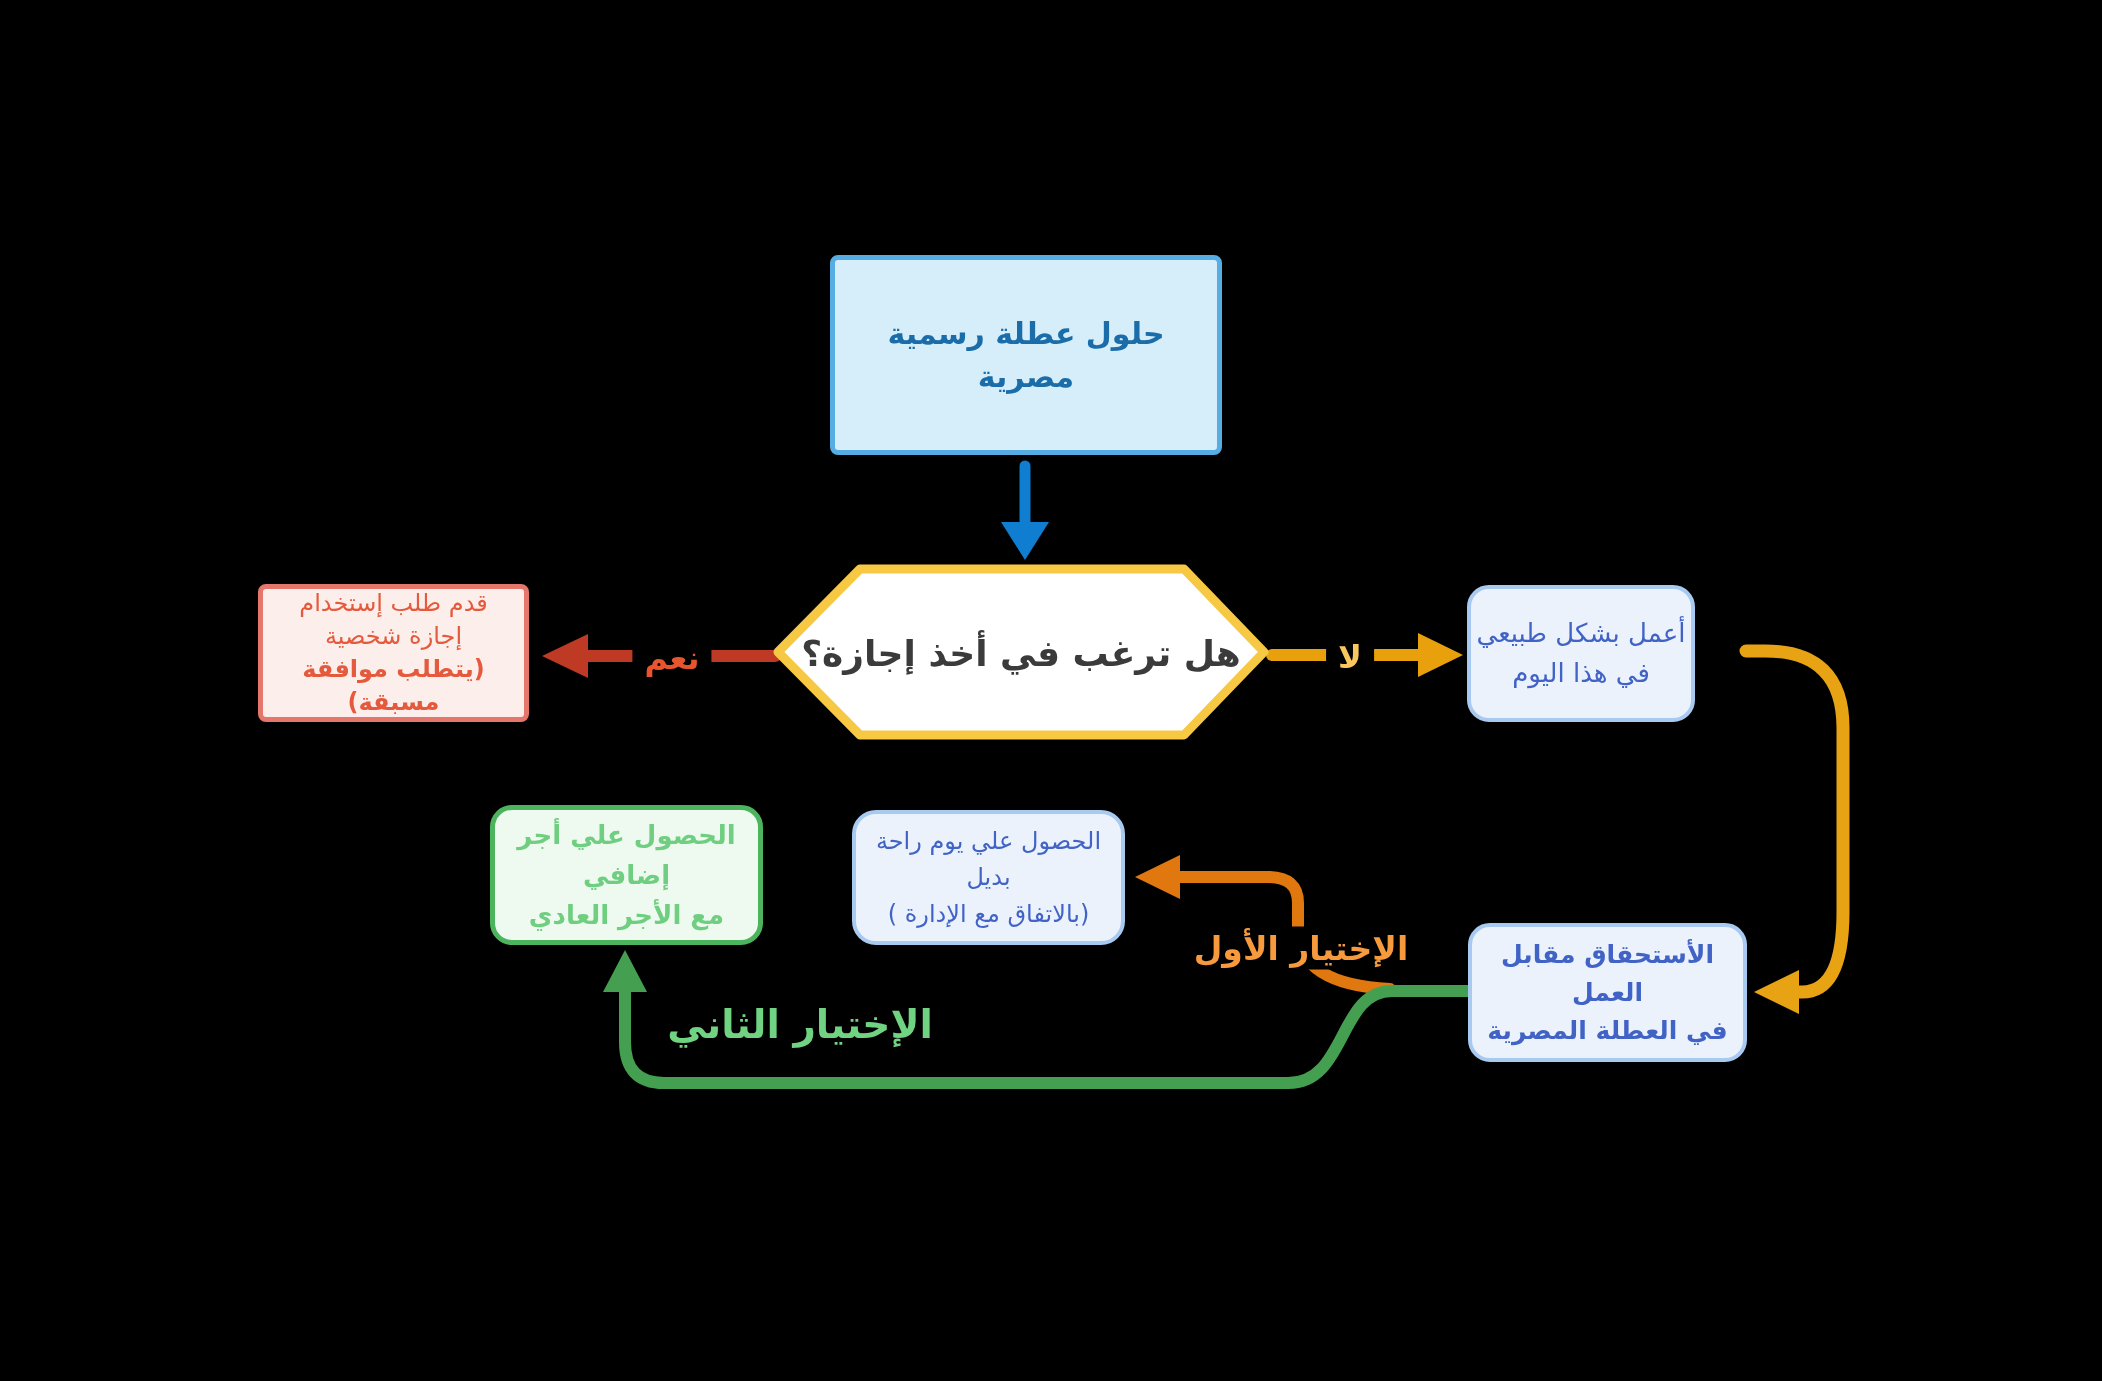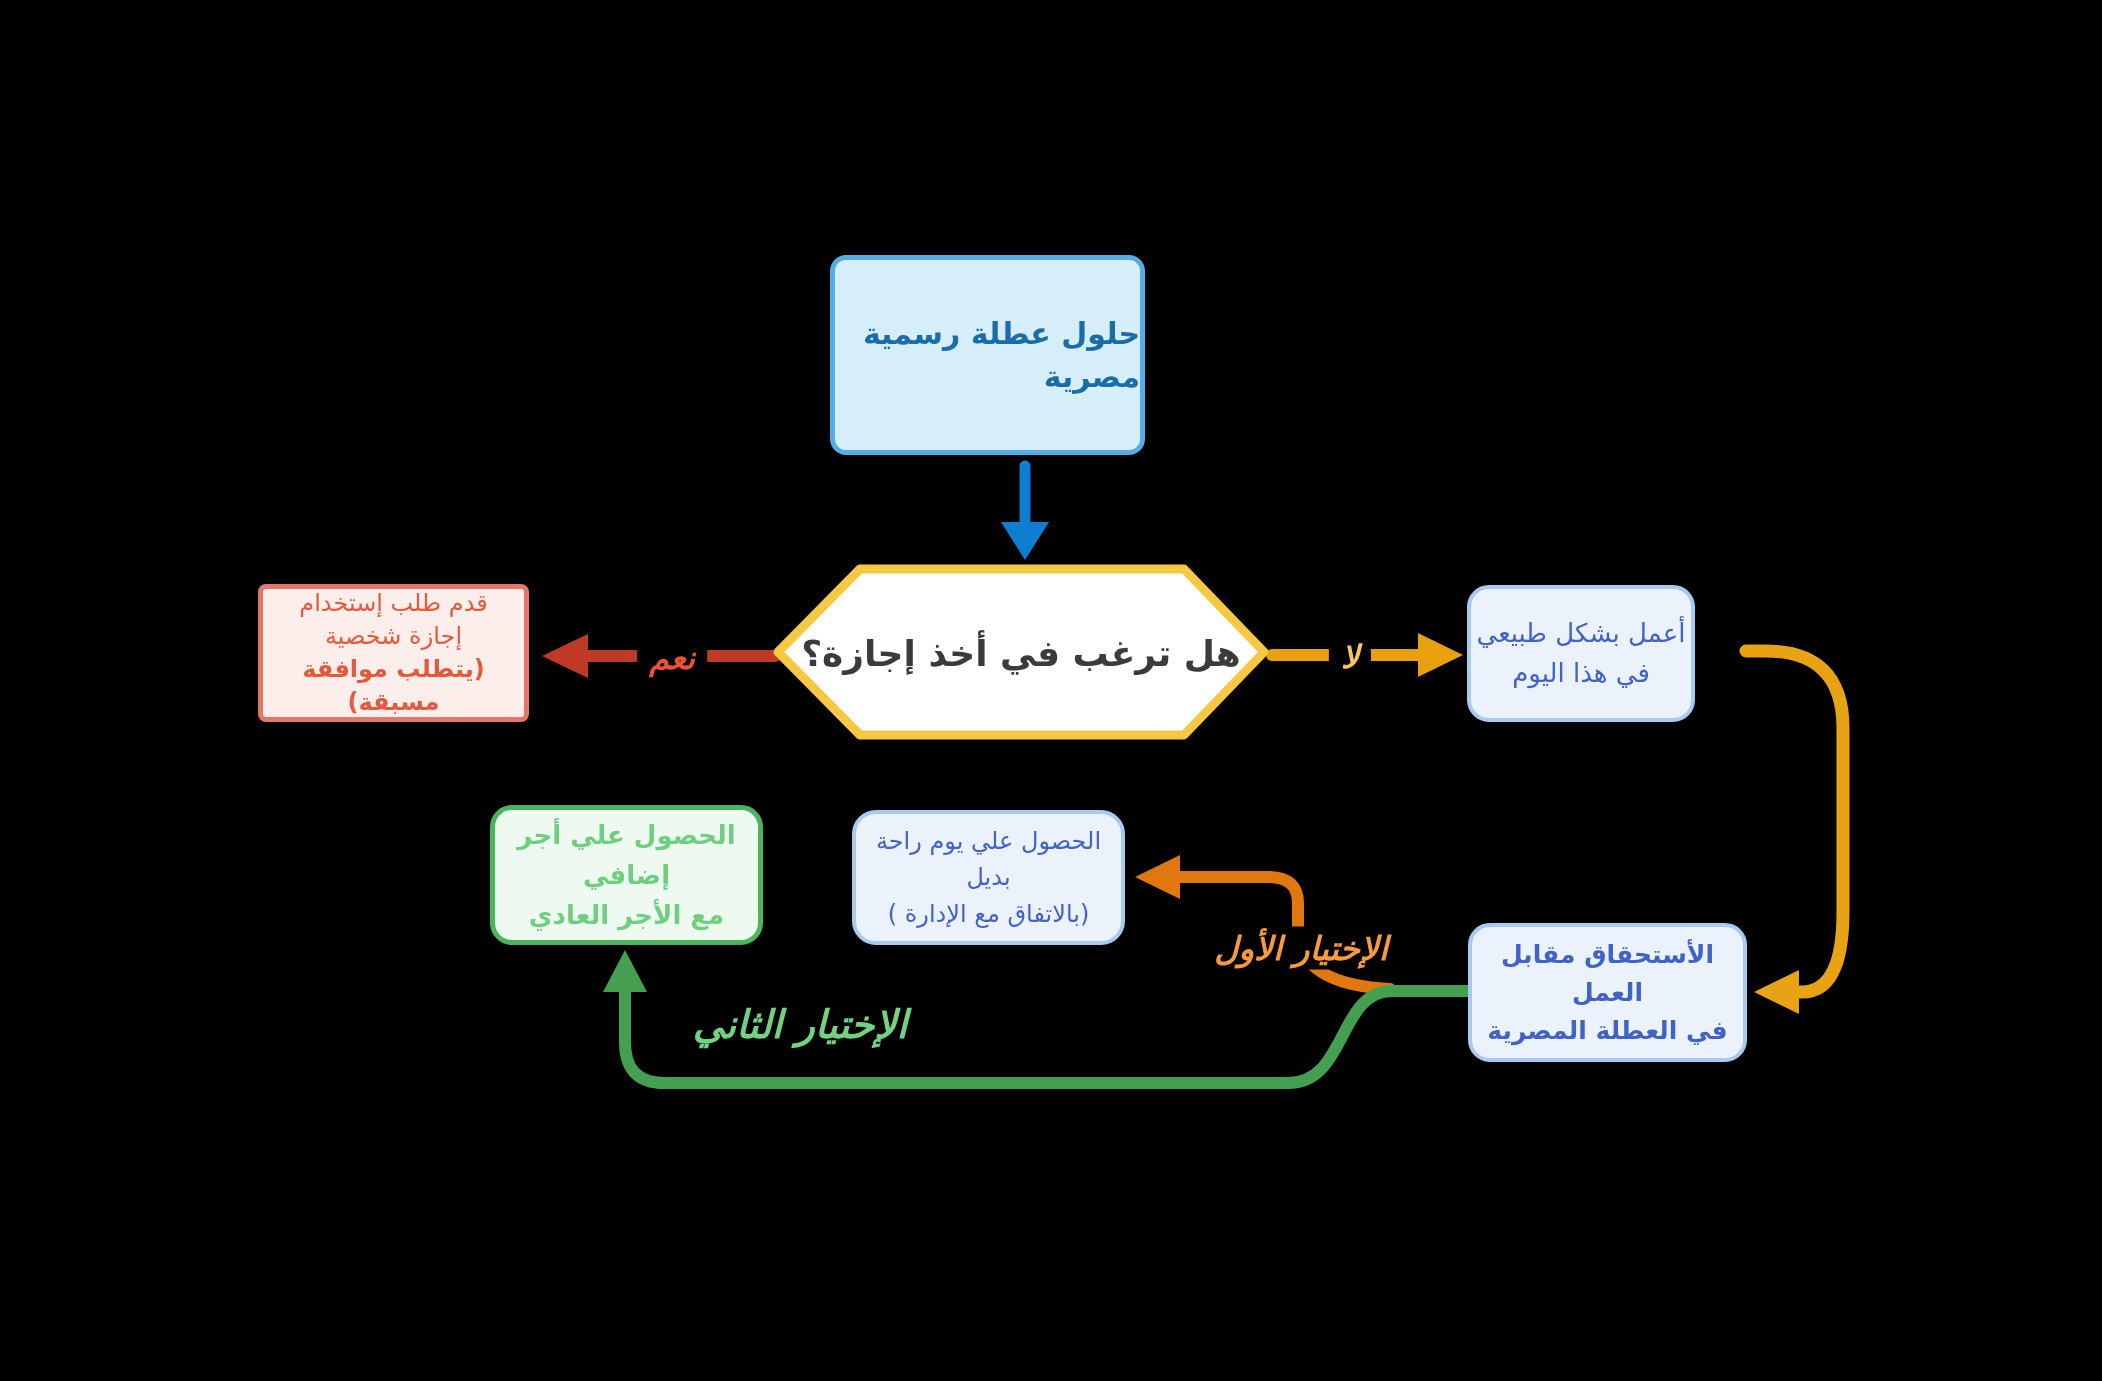--- a/index.html
+++ b/index.html
@@ -6,22 +6,22 @@
   .stage{
     position:relative;width:2102px;height:1381px;background:#000;
     font-family:"DejaVu Sans",sans-serif;overflow:hidden;
   }
   .stage svg.connectors{position:absolute;left:0;top:0;width:2102px;height:1381px;}
   .node{
     position:absolute;display:flex;flex-direction:column;justify-content:center;
     align-items:center;text-align:center;box-sizing:border-box;direction:rtl;
   }
   .node-start{
-    left:830px;top:255px;width:315px;height:200px;border-radius:16px;
-    background:#D6EDFA;border:5px solid #55ADE3;text-align:right;
+    left:830px;top:255px;width:392px;height:200px;border-radius:8px;
+    background:#D6EDFA;border:5px solid #55ADE3;
   }
   .node-start .title{color:#1B6DA9;font-weight:bold;font-size:30px;line-height:1.45;}
   .node-start .subtitle{color:#2E7CB5;font-size:27px;line-height:1.5;}
   .hex-text{
     position:absolute;left:781px;top:572px;width:480px;height:162px;
     display:flex;align-items:center;justify-content:center;direction:rtl;
     color:#3B3B3B;font-weight:bold;font-size:36px;text-align:center;
   }
   .node-red{
     left:258px;top:584px;width:271px;height:138px;border-radius:8px;
@@ -38,21 +38,20 @@
   .node-comp{left:852px;top:810px;width:273px;height:135px;font-size:24px;border-radius:24px;}
   .node-green{
     left:490px;top:805px;width:273px;height:140px;border-radius:22px;
     background:#EEFAF0;border:5px solid #4DB45E;color:#6FCE80;
     font-weight:bold;font-size:26px;line-height:1.55;
   }
   .edge-label{
     position:absolute;transform:translate(-50%,-50%);background:#000;
     direction:rtl;font-weight:bold;white-space:nowrap;padding:2px 12px;
     text-align:right;
-    font-style:italic;
   }
   .lbl-yes{left:672px;top:658px;color:#E8542E;font-size:32px;}
   .lbl-no{left:1350px;top:657px;color:#F8C75D;font-size:32px;}
   .lbl-opt1{left:1301px;top:936px;color:#F79A3D;font-size:33px;margin-top:12px;}
   .lbl-opt2{left:800px;top:1024px;color:#6FD381;font-size:39px;}
 </style>
 </head>
 <body>
 
 <div class="stage">

